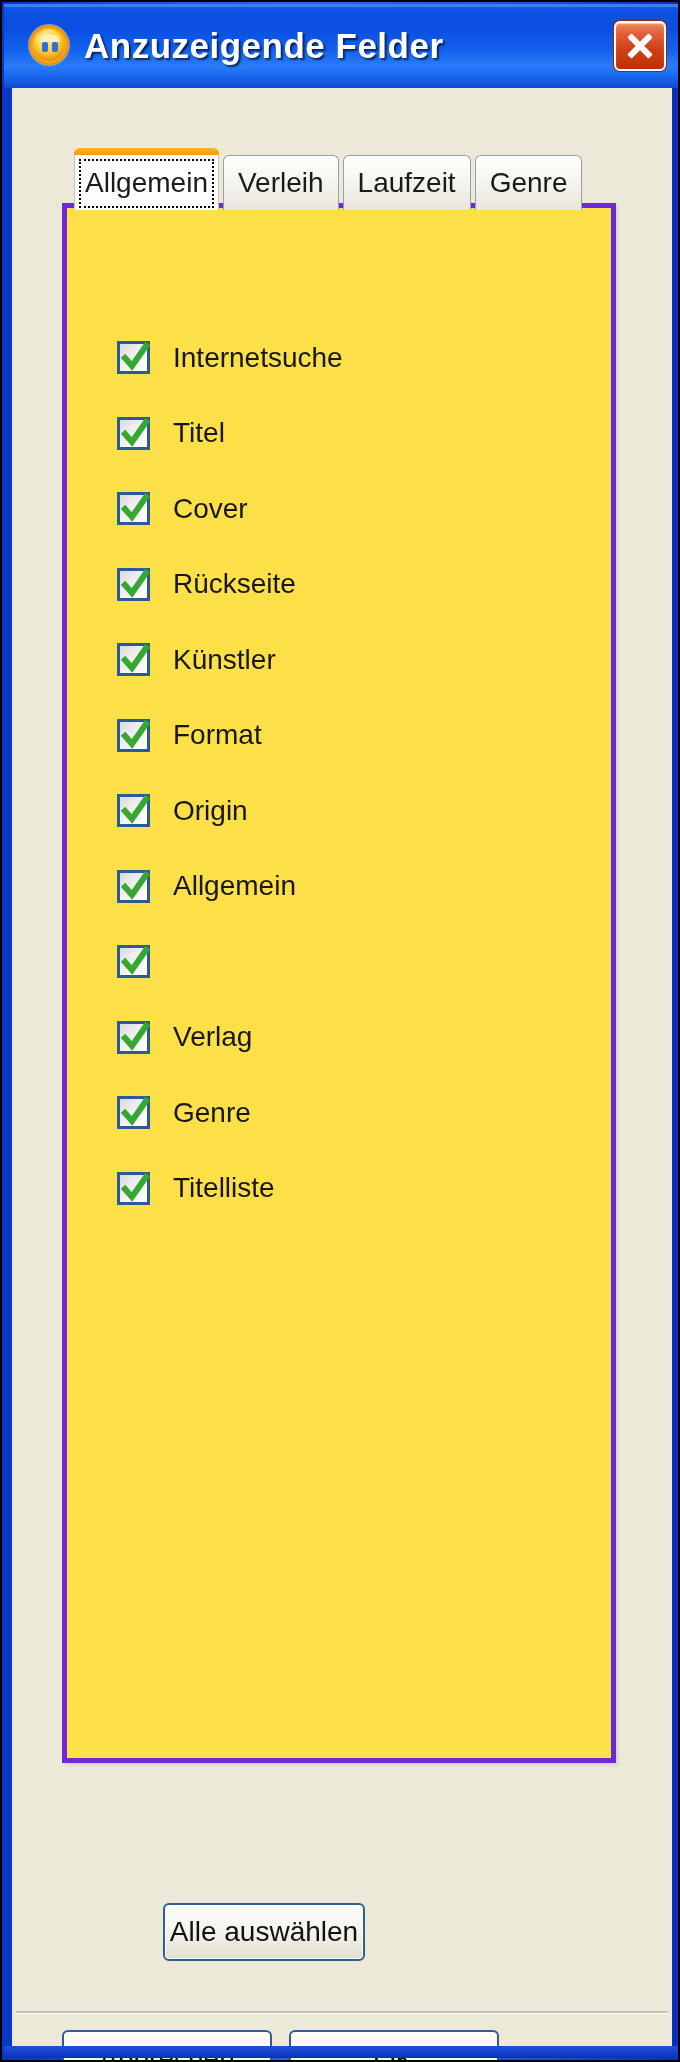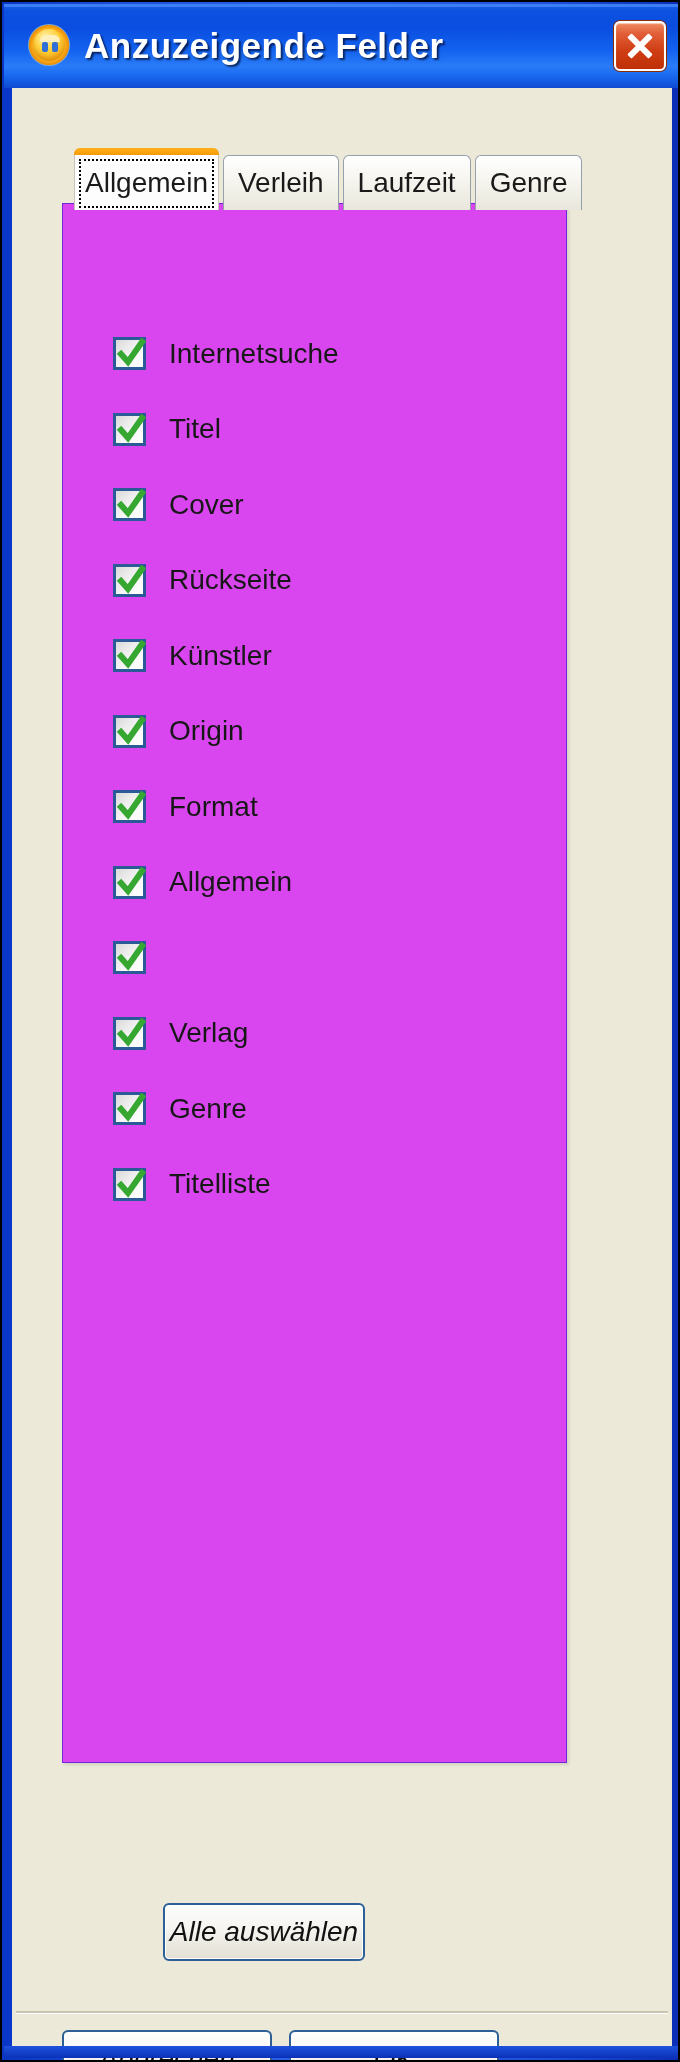--- a/index.html
+++ b/index.html
@@ -174,24 +174,24 @@
     top: 10px; bottom: 2px;
     border: 2px dotted #000;
   }
   .tab.active .tab-label { position: relative; z-index: 2; padding-top: 6px; }
 
   
   #panel {
     position: absolute;
     left: 50px;
     top: 115px;
-    width: 505px;
+    width: 554px;
     height: 1560px;
-    background: #d946ef;
-    border: 1px solid #6d28d9;
+    background: #fde047;
+    border: 5px solid #6d28d9;
     box-sizing: border-box;
     box-shadow: 2px 2px 3px rgba(0,0,0,0.10);
   }
 
   #checklist {
     position: absolute;
     left: 50px;
     top: 112px;
     width: 500px;
   }
@@ -228,21 +228,20 @@
     background: linear-gradient(to bottom, #fdfdfd 0%, #f6f5f1 42%, #ebe9e0 72%, #e3e0d3 100%);
     border: 2px solid #2d5f96;
     border-radius: 6px;
     box-shadow: inset 0 0 0 1px #ffffff;
     display: flex;
     align-items: center;
     justify-content: center;
     font-size: 28px;
     color: #111;
     white-space: nowrap;
-    font-style: italic;
   }
   .xbtn u { text-decoration: underline; }
 
   #btn-select-all {
     left: 151px;
     top: 1815px;
     width: 202px;
     height: 58px;
   }
   #separator {
@@ -363,30 +362,30 @@
           </span>
           <span class="check-label">Künstler</span>
         </div>
 
         <div class="check-row">
           <span class="cbox">
             <svg viewBox="0 0 33 33">
                 <path d="M6 17 L13 25 L27 5" fill="none" stroke="#36a832" stroke-width="6" stroke-linecap="square"></path>
               </svg>
           </span>
+          <span class="check-label">Format</span>
+        </div>
+
+        <div class="check-row">
+          <span class="cbox">
+            <svg viewBox="0 0 33 33">
+                <path d="M6 17 L13 25 L27 5" fill="none" stroke="#36a832" stroke-width="6" stroke-linecap="square"></path>
+              </svg>
+          </span>
           <span class="check-label">Origin</span>
-        </div>
-
-        <div class="check-row">
-          <span class="cbox">
-            <svg viewBox="0 0 33 33">
-                <path d="M6 17 L13 25 L27 5" fill="none" stroke="#36a832" stroke-width="6" stroke-linecap="square"></path>
-              </svg>
-          </span>
-          <span class="check-label">Format</span>
         </div>
 
         <div class="check-row">
           <span class="cbox">
             <svg viewBox="0 0 33 33">
                 <path d="M6 17 L13 25 L27 5" fill="none" stroke="#36a832" stroke-width="6" stroke-linecap="square"></path>
               </svg>
           </span>
           <span class="check-label">Allgemein</span>
         </div>

